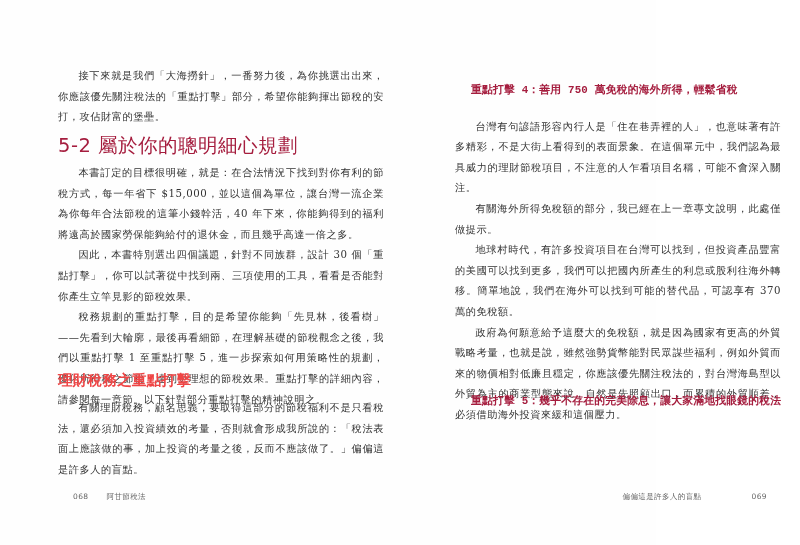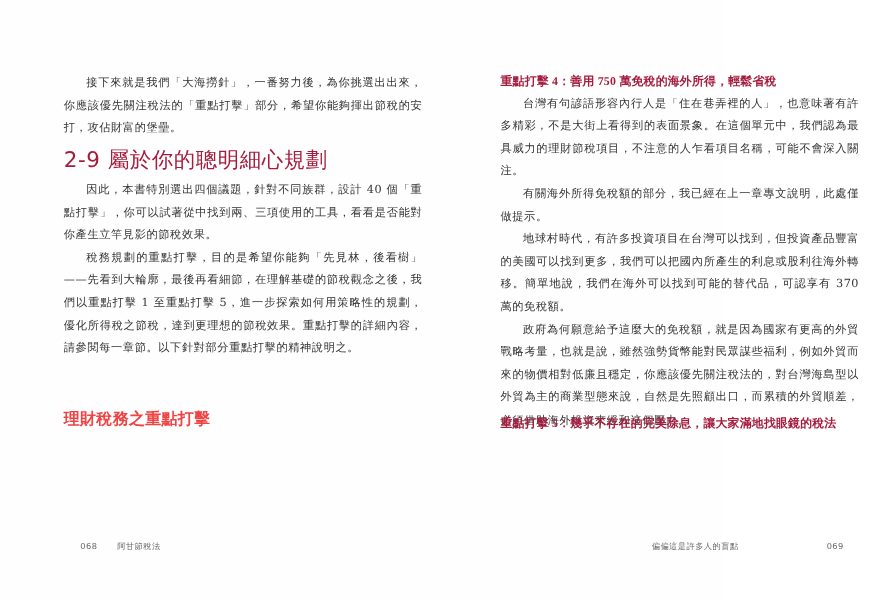--- a/index.html
+++ b/index.html
@@ -63,22 +63,22 @@
       top: 371px;
       margin: 0;
       font-family: "DejaVu Sans", "Liberation Sans", sans-serif;
       font-size: 14.5px;
       font-weight: bold;
       color: #ef4444;
       letter-spacing: 0.3px;
       white-space: nowrap;
     }
     .strike-title {
-      margin: 0;
-      font-family: Liberation Serif, serif;
+      margin: 16px;
+      font-family: Liberation Mono, monospace;
       font-size: 10.8px;
       font-weight: bold;
       color: #a51d3e;
       letter-spacing: 0.2px;
       white-space: nowrap;
       line-height: 20.6px;
     }
 
     .footer {
       position: absolute;
@@ -86,42 +86,46 @@
       font-family: "DejaVu Sans", "Liberation Sans", sans-serif;
       font-size: 7.5px;
       color: #666;
       letter-spacing: 0.4px;
       white-space: nowrap;
     }
     .footer .num { display: inline-block; }
     .footer.left { left: 57px; }
     .footer.left .num { margin-right: 18px; padding-left: 16px; }
     .footer.right { right: 33px; }
-    .footer.right .num { margin-left: 32px; padding-left: 48px; }
+    .footer.right .num { margin-left: 2px; padding-left: 48px; }
   </style>
 </head>
 <body>
 
 <div class="spread">
 
   <div class="page left">
 
     <div class="body-text" style="top:66px;">
       <p class="para">接下來就是我們「大海撈針」，一番努力後，為你挑選出出來，你應該優先關注稅法的「重點打擊」部分，希望你能夠揮出節稅的安打，攻佔財富的堡壘。</p>
     </div>
 
-    <h2 class="section-title">2-9 屬於你的聰明細心規劃</h2>
+    <h2 class="section-title">5-2 屬於你的聰明細心規劃</h2>
 
     <div class="body-text" style="top:163px;">
-      <p class="para">因此，本書特別選出四個議題，針對不同族群，設計 40 個「重點打擊」，你可以試著從中找到兩、三項使用的工具，看看是否能對你產生立竿見影的節稅效果。</p>
+      <p class="para">本書訂定的目標很明確，就是：在合法情況下找到對你有利的節稅方式，每一年省下 $15,000，並以這個為單位，讓台灣一流企業為你每年合法節稅的這筆小錢幹活，40 年下來，你能夠得到的福利將遠高於國家勞保能夠給付的退休金，而且幾乎高達一倍之多。</p>
+      <p class="para">因此，本書特別選出四個議題，針對不同族群，設計 30 個「重點打擊」，你可以試著從中找到兩、三項使用的工具，看看是否能對你產生立竿見影的節稅效果。</p>
       <p class="para">稅務規劃的重點打擊，目的是希望你能夠「先見林，後看樹」——先看到大輪廓，最後再看細節，在理解基礎的節稅觀念之後，我們以重點打擊 1 至重點打擊 5，進一步探索如何用策略性的規劃，優化所得稅之節稅，達到更理想的節稅效果。重點打擊的詳細內容，請參閱每一章節。以下針對部分重點打擊的精神說明之。</p>
     </div>
 
     <h3 class="sub-title">理財稅務之重點打擊</h3>
 
+    <div class="body-text" style="top:398px;">
+      <p class="para">有關理財稅務，顧名思義，要取得這部分的節稅福利不是只看稅法，還必須加入投資績效的考量，否則就會形成我所說的：「稅法表面上應該做的事，加上投資的考量之後，反而不應該做了。」偏偏這是許多人的盲點。</p>
+    </div>
 
     <div class="footer left">
       <span class="num">068</span><span>阿甘節稅法</span>
     </div>
   </div>
 
   <div class="page right">
 
     <div class="body-text" style="top:64px; left:55px;">
       <h4 class="strike-title">重點打擊 4：善用 750 萬免稅的海外所得，輕鬆省稅</h4>

